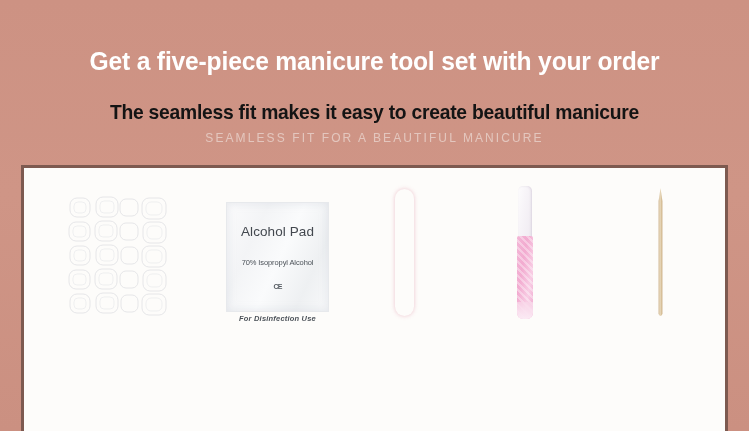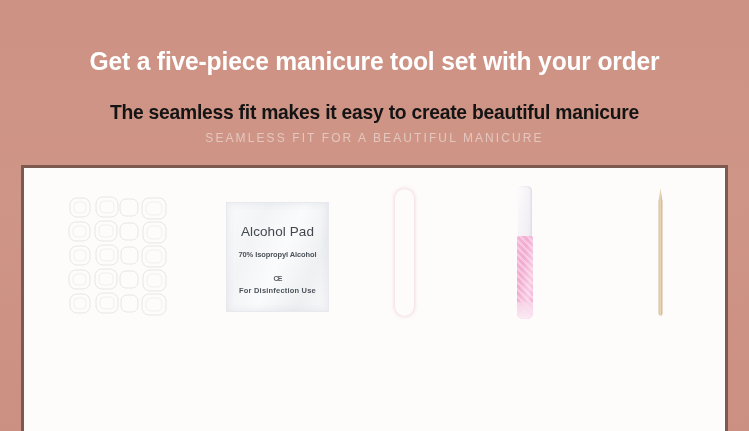--- a/index.html
+++ b/index.html
@@ -126,39 +126,40 @@
     text-align: center;
   }
   .pad-title {
     margin-top: 21px;
     font-size: 13.5px;
     color: #43484f;
     letter-spacing: 0.1px;
     font-weight: normal;
   }
   .pad-sub {
-    margin-top: 11px;
+    margin-top: 19px;
     font-size: 7.5px;
     color: #4c5259;
-    font-weight: bold;
+    font-weight: normal;
     letter-spacing: -0.1px;
   }
   .pad-ce {
     margin-top: 16px;
     font-size: 7px;
     color: #555b62;
     letter-spacing: -0.8px;
     font-weight: bold;
   }
   .pad-use {
-    margin-top: 4px;
+    margin-top: 24px;
     font-size: 7.5px;
     color: #4c5259;
     font-weight: bold;
     letter-spacing: 0.2px;
+    font-style: italic;
   }
 
   
   .file {
     position: absolute;
     left: 31px;
     top: 21px;
     width: 19px;
     height: 127px;
     border-radius: 10px;

